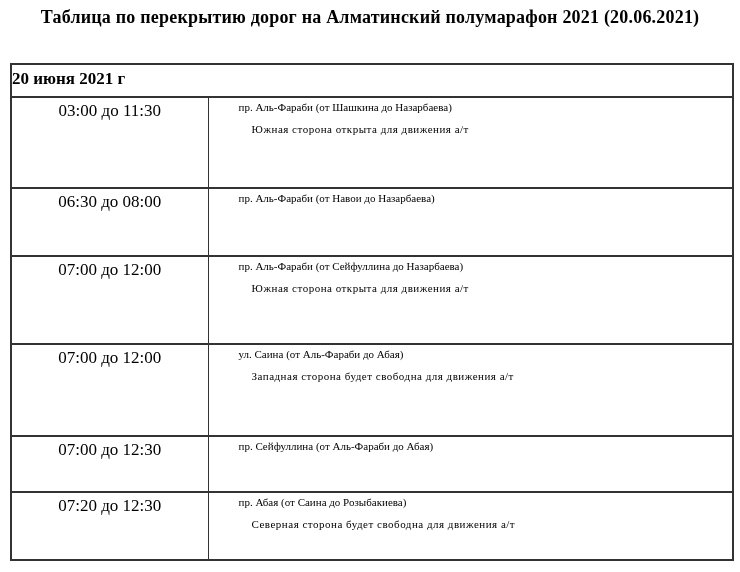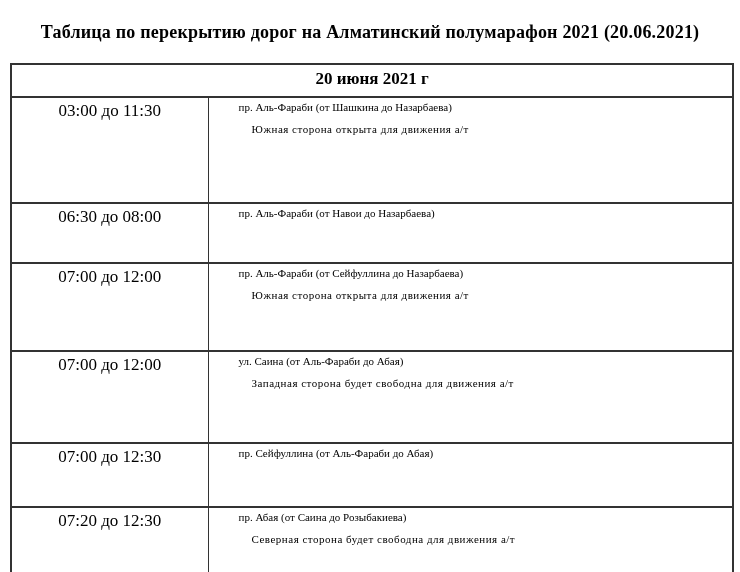--- a/index.html
+++ b/index.html
@@ -9,21 +9,21 @@
     font-family: "Liberation Serif", serif;
     color: #000000;
     position: relative;
     overflow: hidden;
   }
   .page { position: absolute; inset: 0; }
   .title {
     font-size: 18px;
     font-weight: bold;
     text-align: center;
-    padding-top: 22px;
+    padding-top: 7px;
     letter-spacing: 0.2px;
   }
   .roads-table {
     position: absolute;
     left: 10px; top: 63px;
     width: 722px;
     border-collapse: collapse;
     table-layout: fixed;
     border: 2px solid #333333;
   }
@@ -32,43 +32,43 @@
     border-left-width: 1px;
     border-right-width: 1px;
     vertical-align: top;
     background: #ffffff;
   }
   .col-time { width: 197px; }
   .col-road { width: 525px; }
   .header-row th {
     font-size: 17px;
     font-weight: bold;
-    text-align: center;
+    text-align: left;
     padding-top: 4px;
     height: 33px;
   }
   td.time-cell {
     font-size: 17px;
     text-align: center;
     padding-top: 3px;
   }
   td.road-cell {
     font-size: 11px;
     padding: 3px 10px 0 30px;
   }
   .road-note {
     margin: 10px 0 0 13px;
     letter-spacing: 0.5px;
   }
   .road-note:empty { display: none; }
-  tr.rh-a  { height: 106px; margin-left: 36px; }
-  tr.rh-b  { height: 60px; }
+  tr.rh-a  { height: 91px; margin-left: 36px; }
+  tr.rh-b  { height: 68px; }
   tr.rh-c  { height: 88px; }
   tr.rh-d  { height: 92px; }
-  tr.rh-e  { height: 64px; }
+  tr.rh-e  { height: 56px; }
   tr.rh-f  { height: 68px; }
 </style>
 </head>
 <body>
 
 <div class="page">
 
   <div class="title">Таблица по перекрытию дорог на Алматинский полумарафон 2021 (20.06.2021)</div>
 
   <table class="roads-table">

